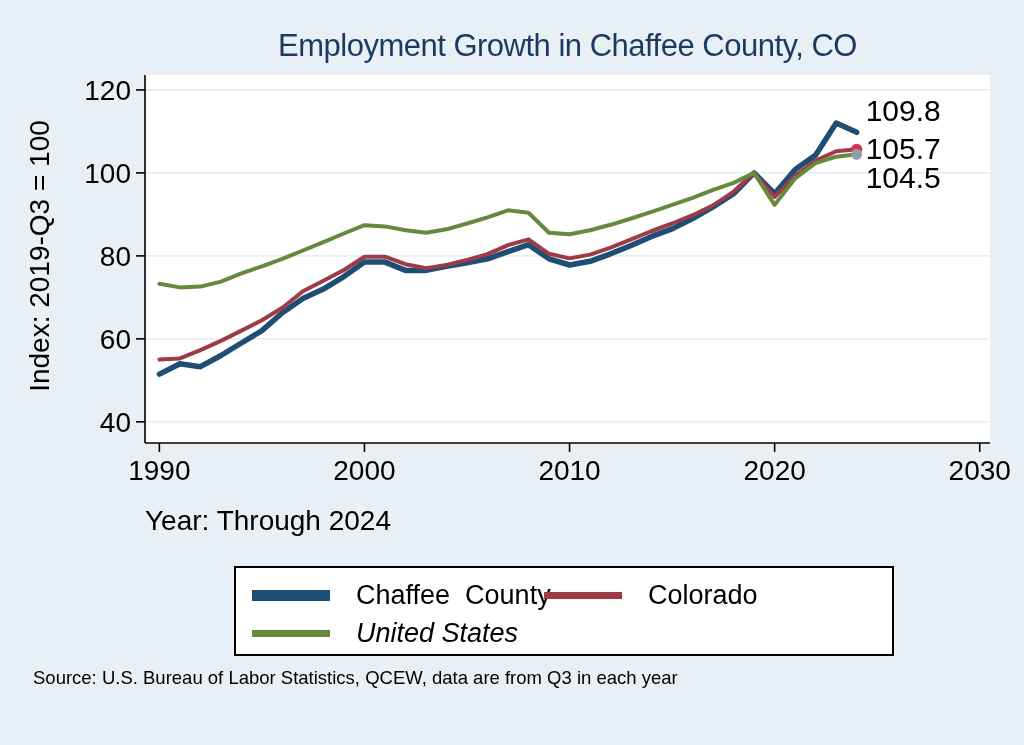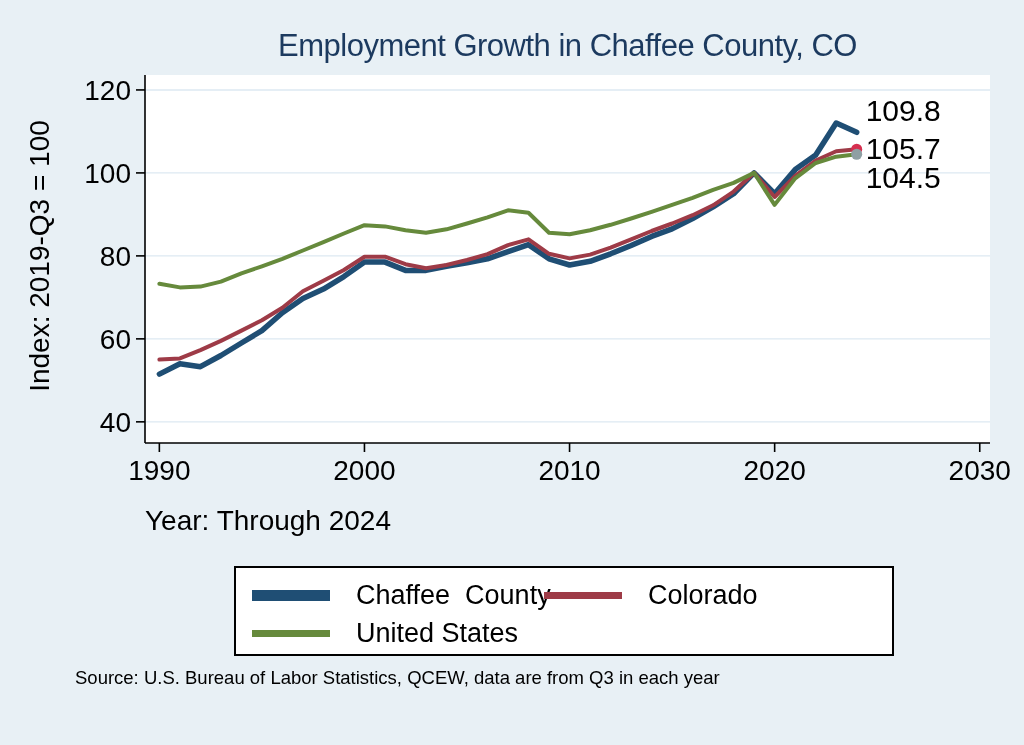--- a/index.html
+++ b/index.html
@@ -25,21 +25,21 @@
     transform:translate(-50%,-50%) rotate(-90deg);
     font-size:28px;color:#000;white-space:nowrap;
   }
   .legend-box{
     position:absolute;left:234px;top:566px;width:660px;height:90px;
     background:#ffffff;border:2px solid #000;box-sizing:border-box;
   }
   .legend-item{position:absolute;display:flex;align-items:center;}
   .legend-swatch{display:inline-block;margin-right:26px;}
   .legend-label{font-size:27px;color:#000;white-space:pre;}
-  .footer{position:absolute;left:33px;top:667px;font-size:18.5px;color:#000;line-height:22.5px;margin-left:42px;}
+  .footer{position:absolute;left:33px;top:667px;font-size:18.5px;color:#000;line-height:22.5px;}
 </style>
 </head>
 <body>
 
 <div id="stage">
 
   <div class="chart-title">Employment Growth in Chaffee County, CO</div>
 
   <svg id="plot-svg" width="1024" height="560">
       <rect x="145" y="75" width="845" height="368" fill="#ffffff"></rect>
@@ -85,21 +85,21 @@
 
   <div class="legend-box">
       <div class="legend-item" style="left: 16px; top: 12px;">
         <span class="legend-swatch" style="width: 78px; height: 11px; background: rgb(31, 78, 116);"></span>
         <span class="legend-label">Chaffee  County</span>
       </div>
       <div class="legend-item" style="left: 308px; top: 12px; justify-content: center;">
         <span class="legend-swatch" style="width: 78px; height: 7px; background: rgb(158, 59, 71);"></span>
         <span class="legend-label">Colorado</span>
       </div>
-      <div class="legend-item" style="left: 16px; top: 50px;">
+      <div class="legend-item" style="left: 16px; top: 50px; font-style: italic;">
         <span class="legend-swatch" style="width: 78px; height: 7px; background: rgb(102, 138, 60);"></span>
         <span class="legend-label">United States</span>
       </div>
     </div>
 
   <div class="footer">
     <div>Source: U.S. Bureau of Labor Statistics, QCEW, data are from Q3 in each year</div>
   </div>
 
 </div>

